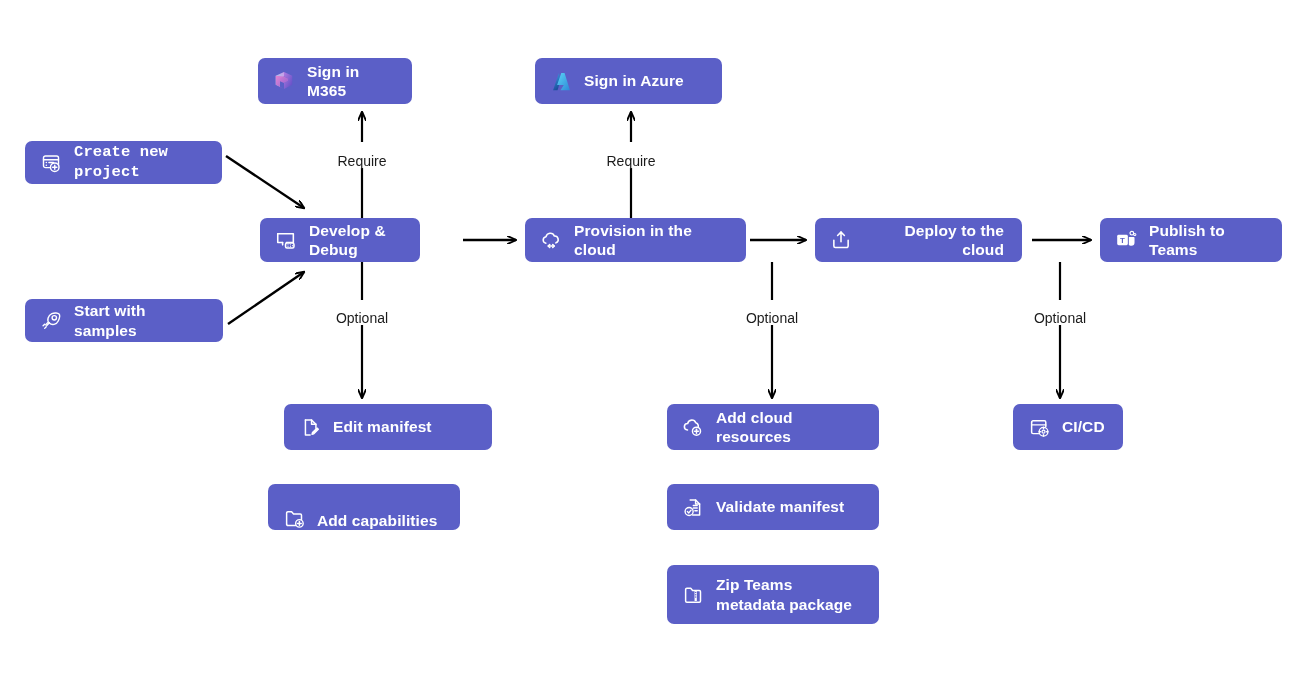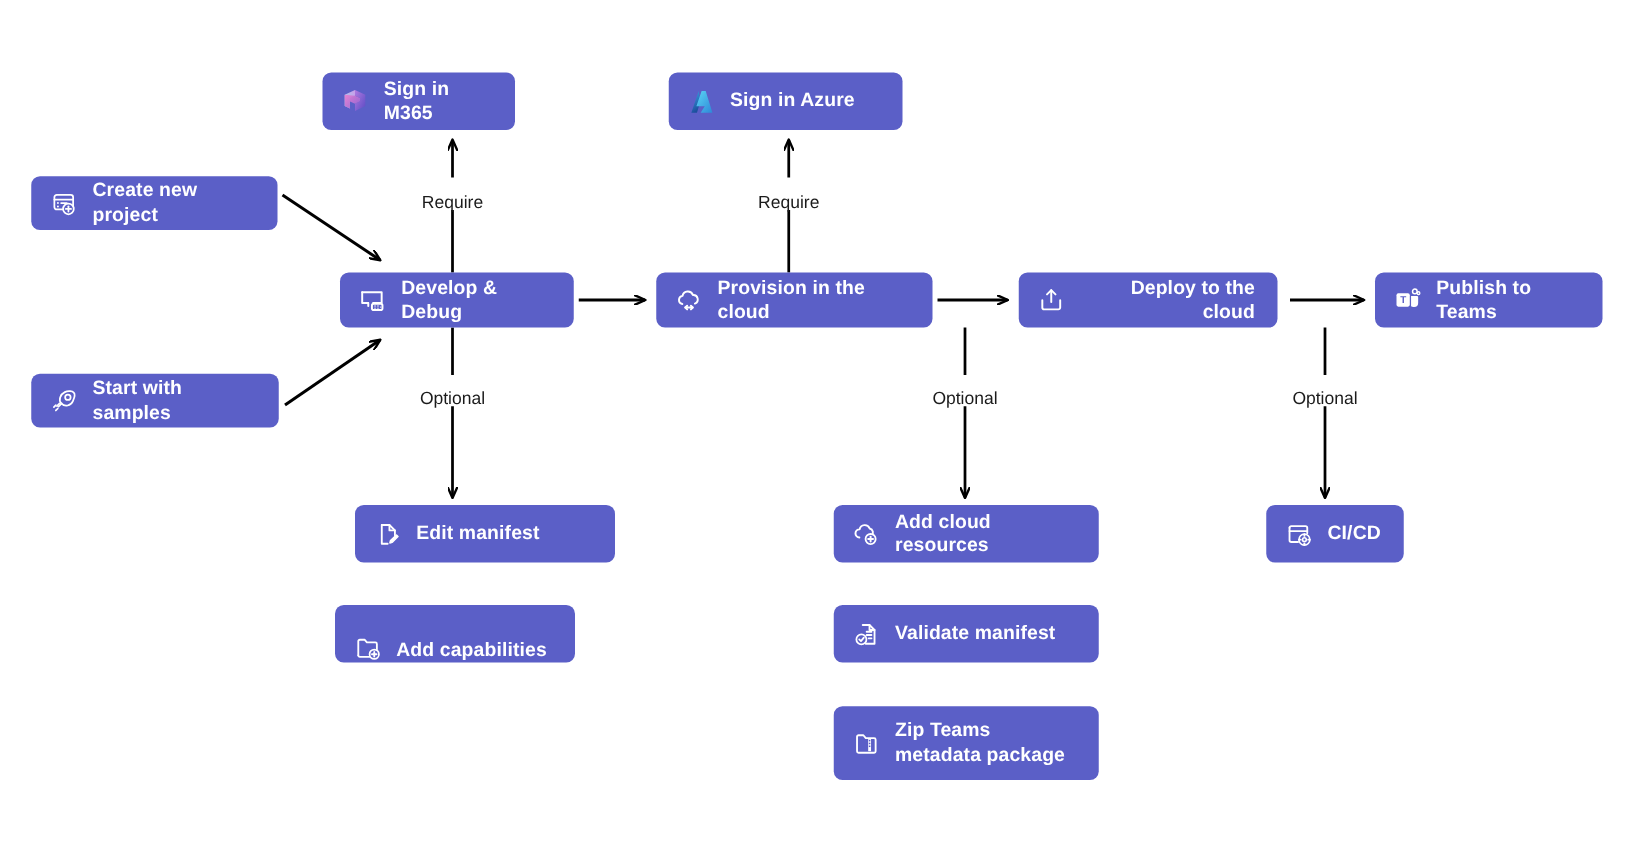--- a/index.html
+++ b/index.html
@@ -169,21 +169,21 @@
               <stop offset="1" stop-color="#2e88d8"></stop>
           </linearGradient>
         </defs>
         <path d="M9.4 3 L3.2 21 L7.9 21 L10.6 12.1 Z" fill="url(#azg1)"></path>
         <path d="M11.8 3 L7.4 15.7 L14.4 15.7 L11.0 21 L20.8 21 L15.2 3 Z" fill="url(#azg2)"></path>
       </svg>
     </span>
     <span class="label">Sign in Azure</span>
   </div>
 
-  <div class="node" style="left:25px; top:141px; width:197px; height:43px;">
+  <div class="node" style="left:25px; top:141px; width:197px; height:43px;font-family:Liberation Mono, monospace;">
     <span class="ic">
       <svg width="20" height="20" viewBox="0 0 24 24" fill="none" stroke="#ffffff" stroke-width="1.7" stroke-linecap="round" stroke-linejoin="round" xmlns="http://www.w3.org/2000/svg">
         <rect x="3" y="3.5" width="18" height="14" rx="2.3"></rect>
         <line x1="3" y1="8" x2="21" y2="8"></line>
         <circle cx="6.4" cy="11.3" r="0.95" fill="#ffffff" stroke="none"></circle>
         <circle cx="6.4" cy="14.6" r="0.95" fill="#ffffff" stroke="none"></circle>
         <line x1="9.5" y1="11.3" x2="15" y2="11.3"></line>
         <circle cx="16.5" cy="17" r="5.1" fill="#5b5fc7" stroke="#ffffff" stroke-width="1.7"></circle>
         <line x1="16.5" y1="14.5" x2="16.5" y2="19.5"></line>
         <line x1="14" y1="17" x2="19" y2="17"></line>
@@ -199,21 +199,21 @@
         <circle cx="15.2" cy="8.9" r="2.5"></circle>
         <path d="M9.6 14.6 L6.6 17.6"></path>
         <path d="M4.2 16.2 L2.4 18.0"></path>
         <path d="M6.0 19.2 L4.2 21.0"></path>
         <path d="M7.6 14.6 L5.2 17.0"></path>
       </svg>
     </span>
     <span class="label">Start with samples</span>
   </div>
 
-  <div class="node" style="left:272px; top:218px; width:187px; height:44px;">
+  <div class="node" style="left:260px; top:218px; width:160px; height:44px;">
     <span class="ic">
       <svg width="22" height="22" viewBox="0 0 24 24" fill="none" stroke="#ffffff" stroke-width="1.7" stroke-linecap="round" stroke-linejoin="round" xmlns="http://www.w3.org/2000/svg">
         <path d="M3 5.2 h17 v9.5 h-7.5"></path>
         <path d="M3 5.2 v9.5 h5.2"></path>
         <path d="M8.3 14.7 v2.6"></path>
         <rect x="11.5" y="15.2" width="9.2" height="5.6" rx="1.6" fill="#5b5fc7"></rect>
         <circle cx="14.2" cy="17.3" r="0.62" fill="#ffffff" stroke="none"></circle>
         <circle cx="16.8" cy="17.3" r="0.62" fill="#ffffff" stroke="none"></circle>
         <circle cx="14.2" cy="19.1" r="0.62" fill="#ffffff" stroke="none"></circle>
         <circle cx="16.8" cy="19.1" r="0.62" fill="#ffffff" stroke="none"></circle>

